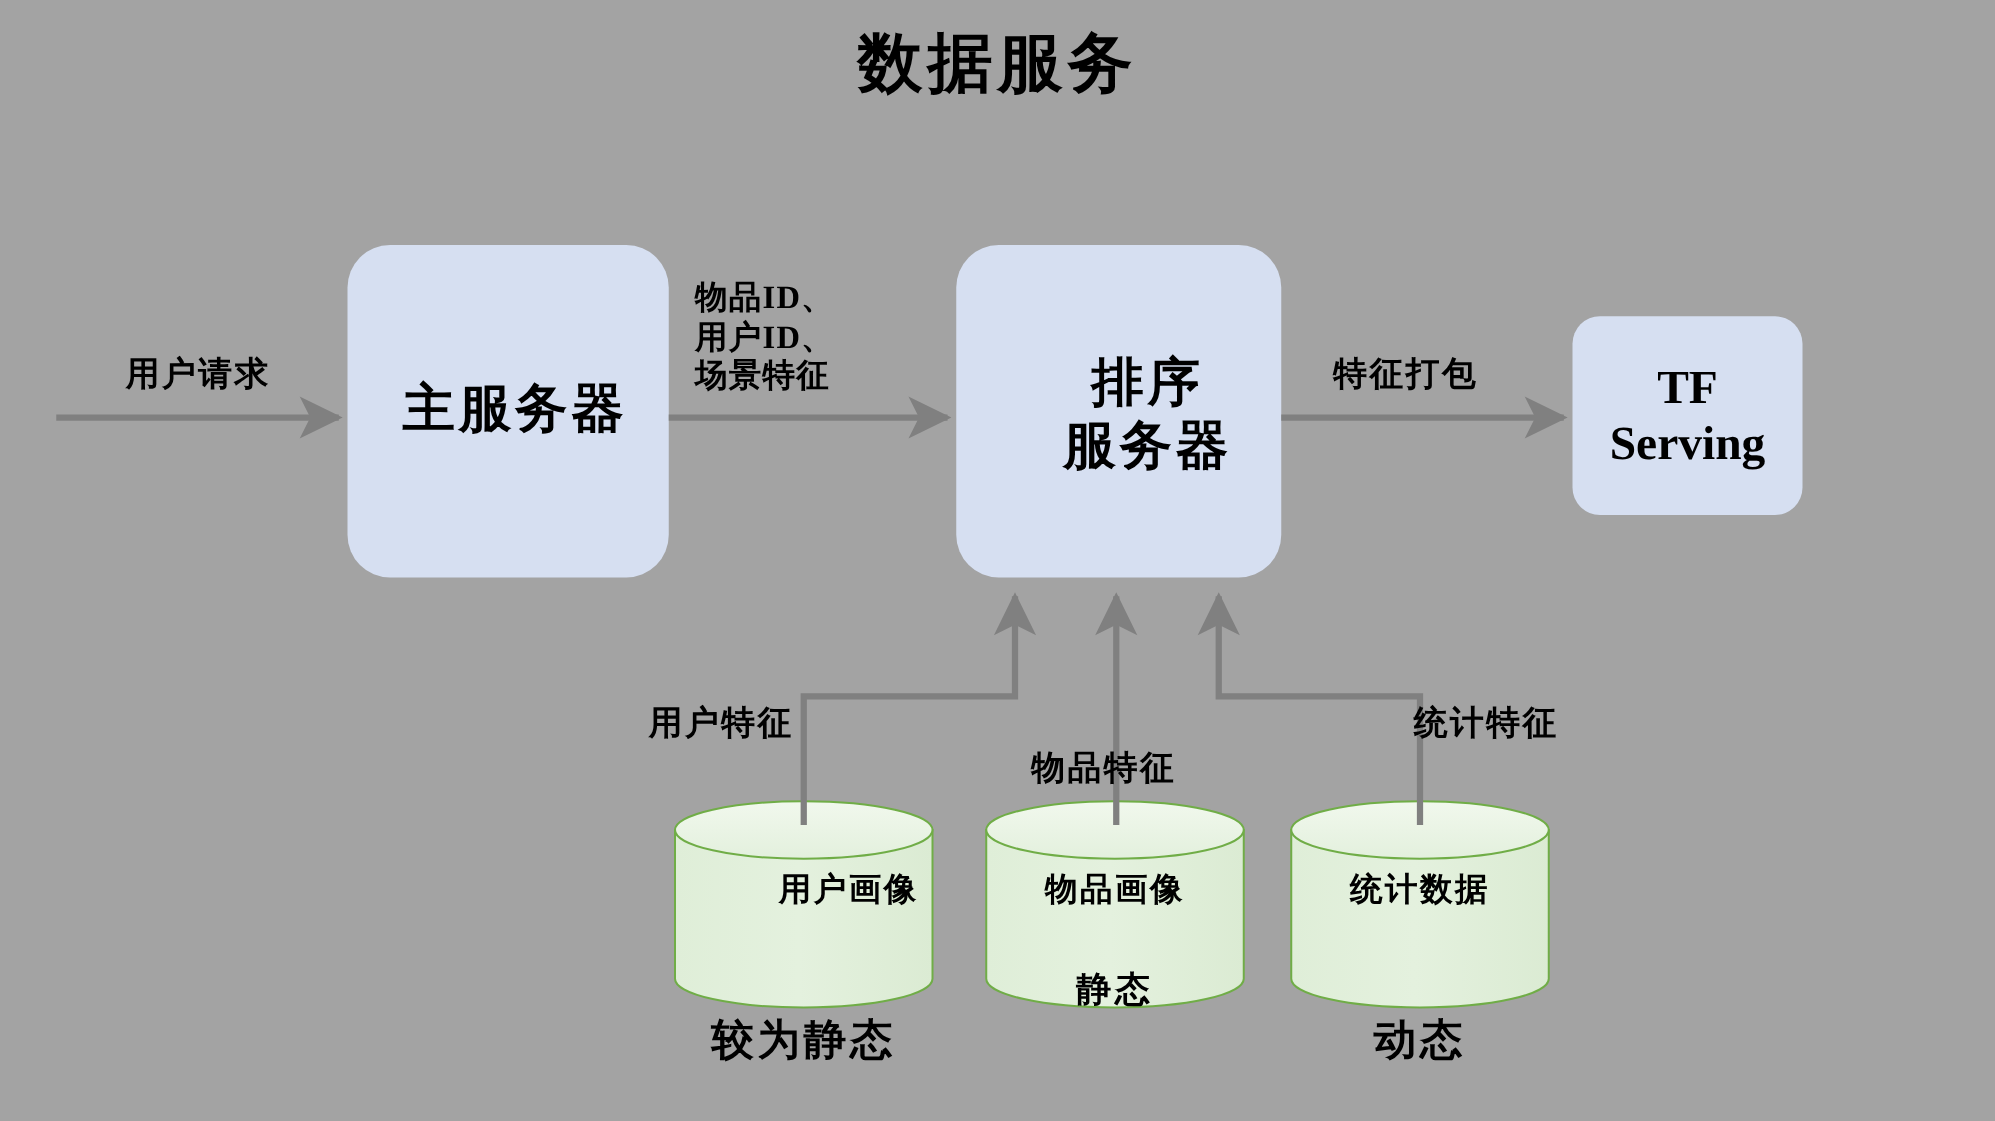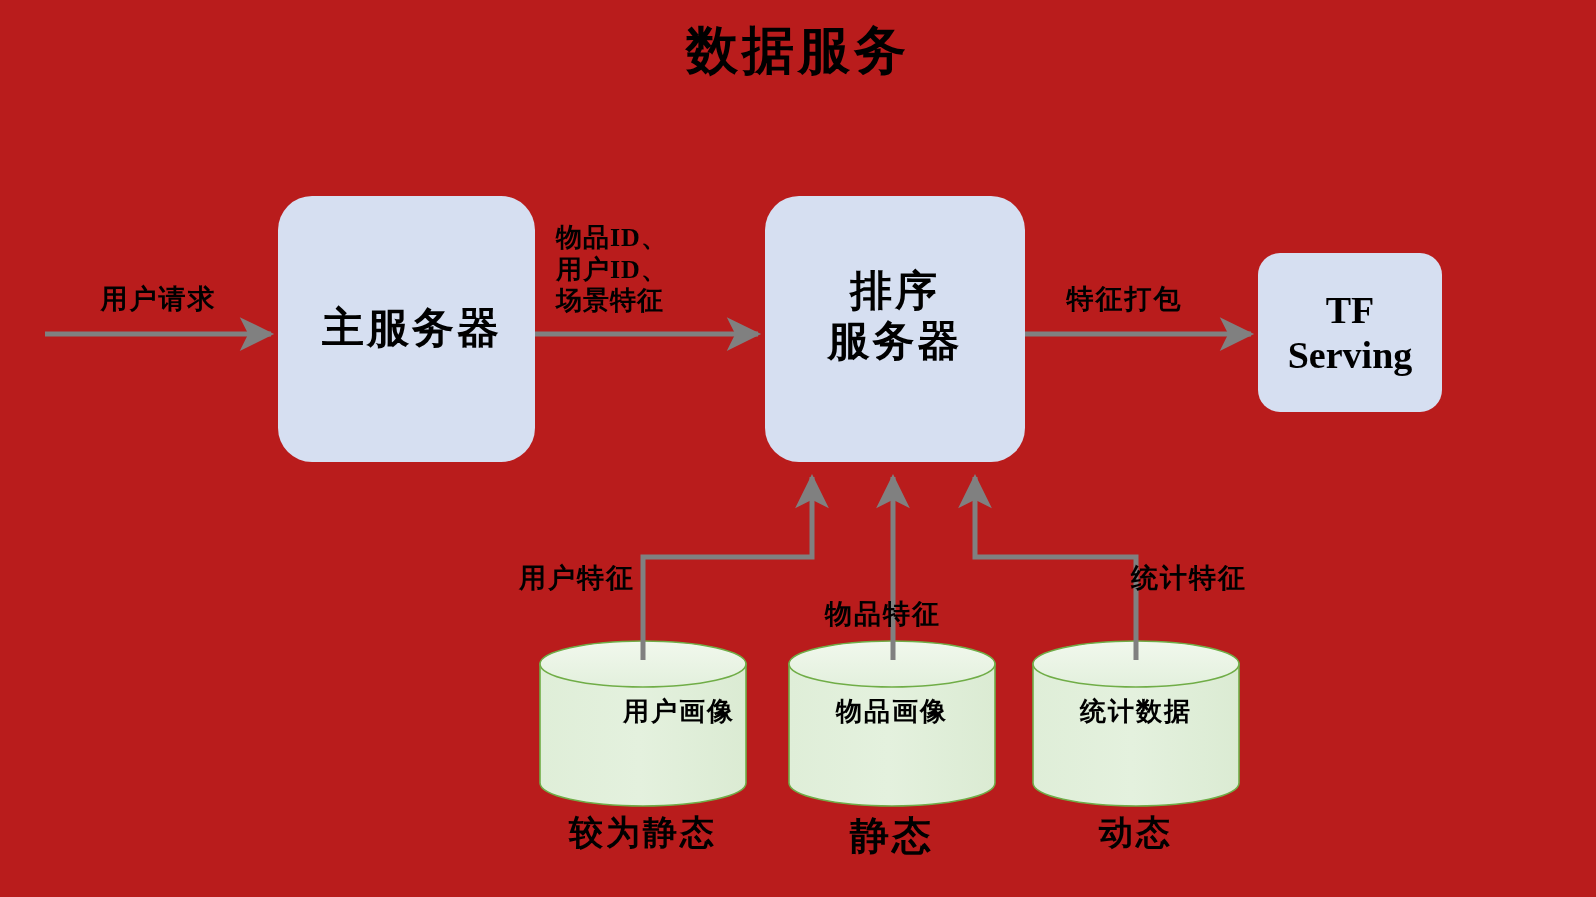--- a/index.html
+++ b/index.html
@@ -10,21 +10,21 @@
   body {
     width: 1596px;
     height: 897px;
     font-family: "Liberation Serif", "DejaVu Serif", serif;
     overflow: hidden;
   }
   #canvas {
     position: relative;
     width: 1596px;
     height: 897px;
-    background: #b91c1c;
+    background: #a3a3a3;
   }
   svg#diagram {
     position: absolute;
     left: 0;
     top: 0;
     width: 1596px;
     height: 897px;
   }
   .node-label {
     position: absolute;
@@ -114,21 +114,21 @@
 
     <path d="M 643 660 L 643 557 L 812 557 L 812 477" fill="none" stroke="#808080" stroke-width="5" stroke-linejoin="miter" marker-end="url(#arrowgray)"></path>
 
     <path d="M 893 660 L 893 477" fill="none" stroke="#808080" stroke-width="5" marker-end="url(#arrowgray)"></path>
 
     <path d="M 1136 660 L 1136 557 L 975 557 L 975 477" fill="none" stroke="#808080" stroke-width="5" stroke-linejoin="miter" marker-end="url(#arrowgray)"></path>
   </svg>
 
   <div class="node-label" style="left:278px; top:196px; width:268px; height:266px; font-size:42px; letter-spacing:3px;">主服务器</div>
 
-  <div class="node-label" style="left:765px; top:184px; width:260px; height:266px; font-size:42px; letter-spacing:3px;">排序
+  <div class="node-label" style="left:765px; top:200px; width:260px; height:266px; font-size:42px; letter-spacing:3px;padding-left:23px;">排序
 服务器</div>
 
   <div class="node-label" style="left:1258px; top:253px; width:184px; height:159px; font-size:38px; letter-spacing:0px;">TF
 Serving</div>
 
   <div class="node-label" style="left:540px; top:690px; width:206px; height:44px; font-size:26px; letter-spacing:2px;padding-left:36px;">用户画像</div>
 
   <div class="node-label" style="left:789px; top:690px; width:206px; height:44px; font-size:26px; letter-spacing:2px;">物品画像</div>
 
   <div class="node-label" style="left:1033px; top:690px; width:206px; height:44px; font-size:26px; letter-spacing:2px;">统计数据</div>
@@ -142,17 +142,17 @@
   <div class="edge-label" style="left:1037px; top:283px; width:175px; font-size:27px; letter-spacing:2px;">特征打包</div>
 
   <div class="edge-label" style="left:512px; top:562px; width:130px; font-size:27px; letter-spacing:2px;">用户特征</div>
 
   <div class="edge-label" style="left:818px; top:562px; width:130px; font-size:27px; letter-spacing:2px;margin-top:36px;">物品特征</div>
 
   <div class="edge-label" style="left:1124px; top:562px; width:130px; font-size:27px; letter-spacing:2px;">统计特征</div>
 
   <div class="edge-label" style="left:540px; top:812px; width:206px; font-size:34px; letter-spacing:3px;">较为静态</div>
 
-  <div class="edge-label" style="left:789px; top:812px; width:206px; font-size:39px; letter-spacing:3px;">静态</div>
+  <div class="edge-label" style="left:789px; top:776px; width:206px; font-size:28px; letter-spacing:3px;">静态</div>
 
   <div class="edge-label" style="left:1033px; top:812px; width:206px; font-size:34px; letter-spacing:3px;">动态</div>
 
 </div>
 
 </body></html>

